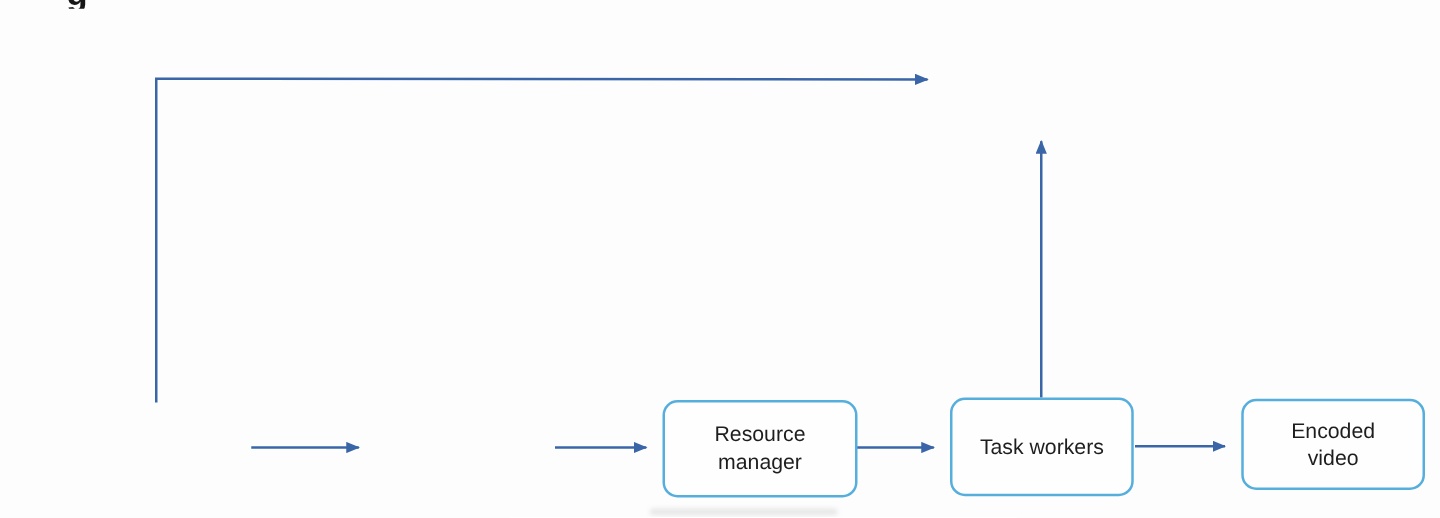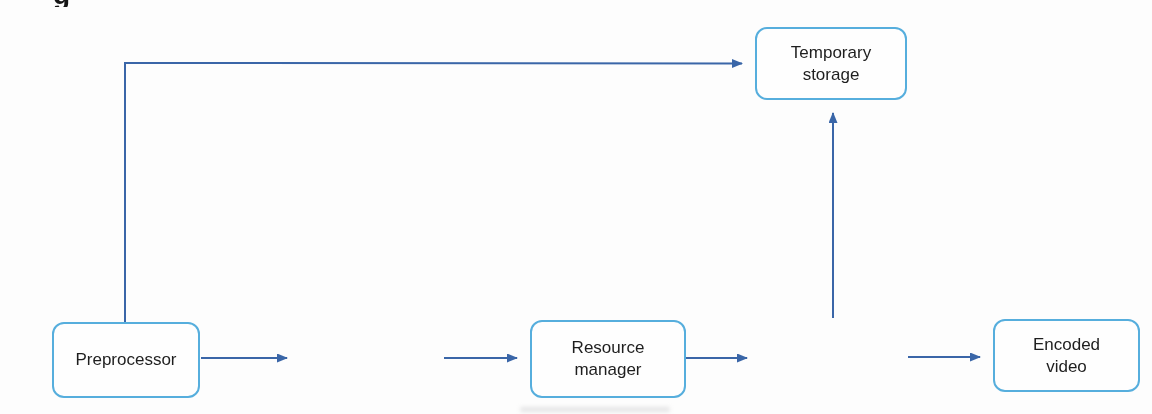--- a/index.html
+++ b/index.html
@@ -89,29 +89,27 @@
 
     <path d="M201,358 L287,358" fill="none" stroke="#3a66a8" stroke-width="2" marker-end="url(#ah)"></path>
 
     <path d="M444,358 L517,358" fill="none" stroke="#3a66a8" stroke-width="2" marker-end="url(#ah)"></path>
 
     <path d="M676,358 L747,358" fill="none" stroke="#3a66a8" stroke-width="2" marker-end="url(#ah)"></path>
 
     <path d="M908,357 L980,357" fill="none" stroke="#3a66a8" stroke-width="2" marker-end="url(#ah)"></path>
   </svg>
 
-  <div class="node node-temporary-storage">Temporary
-storage</div>
 
-  <div class="node node-preprocessor">Preprocessor</div>
 
 
   <div class="node node-resource-manager">Resource
 manager</div>
 
+  <div class="node node-task-workers">Task workers</div>
 
   <div class="node node-encoded-video">Encoded
 video</div>
 
   <div class="cutoff-glyph">
     <span>g</span>
   </div>
 
   <div class="cutoff-caption-artifact"></div>
 

